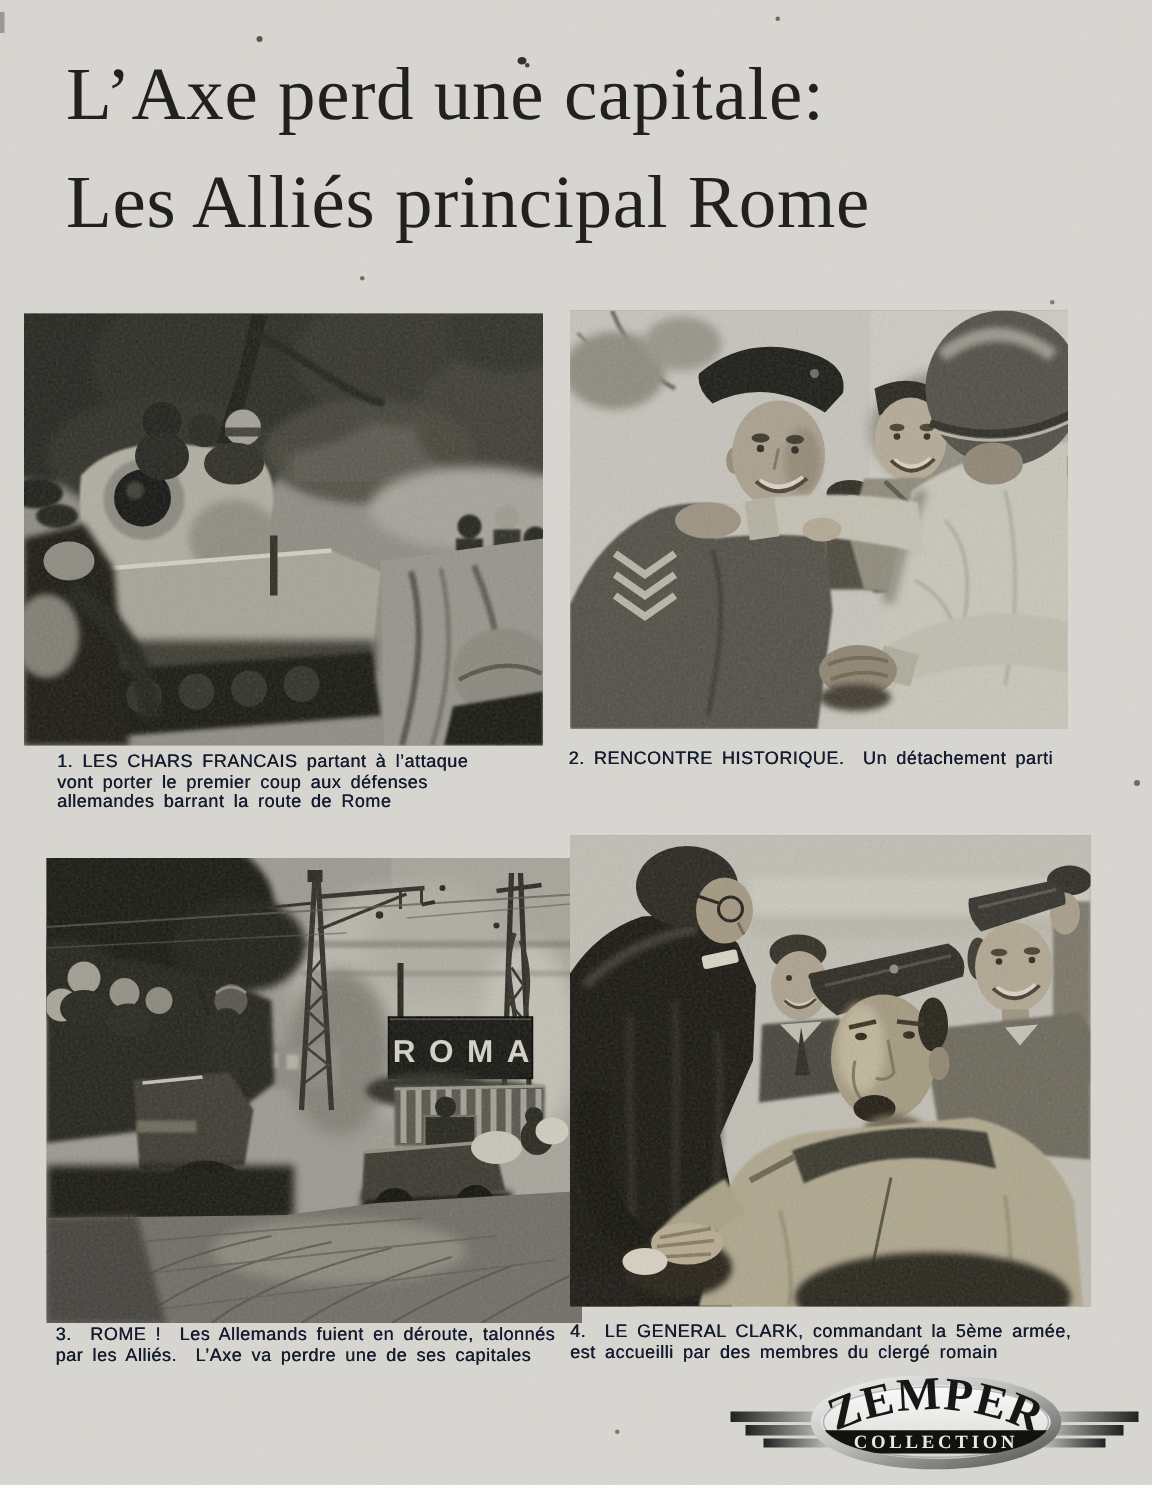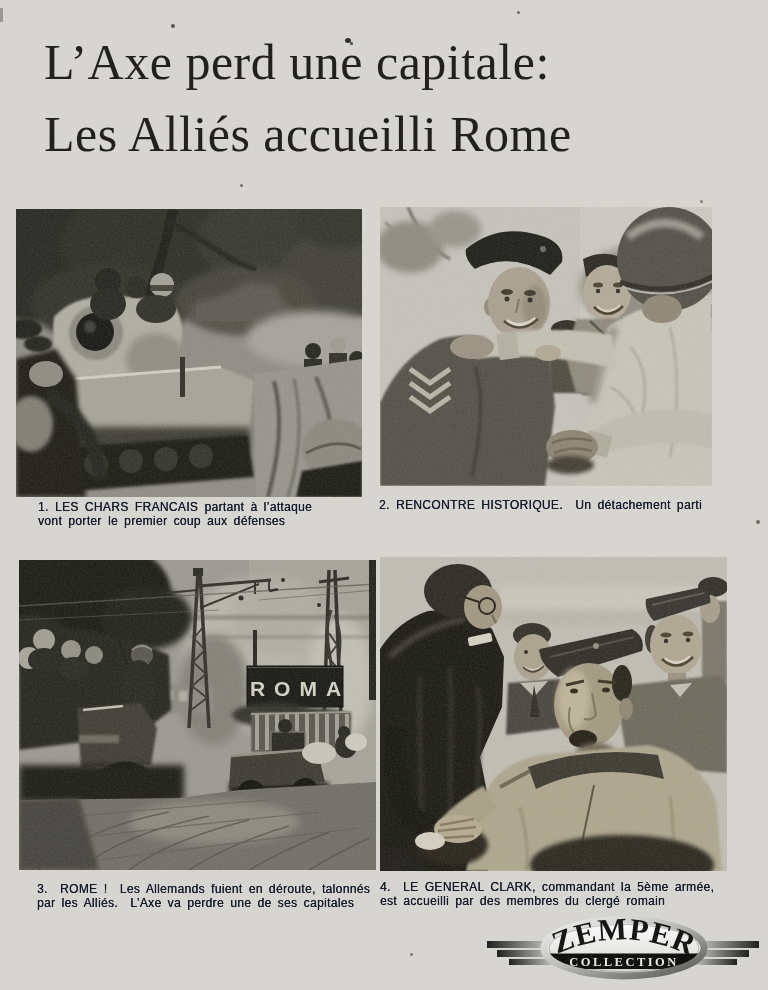--- a/index.html
+++ b/index.html
@@ -27,21 +27,21 @@
     <defs>
       <filter id="grainF" x="0%" y="0%" width="100%" height="100%">
         <feTurbulence type="fractalNoise" baseFrequency="0.55" numOctaves="2" seed="7"></feTurbulence>
         <feColorMatrix type="saturate" values="0"></feColorMatrix>
       </filter>
     </defs>
   </svg>
 
   <header class="headline">
     <div>L’Axe perd une capitale:</div>
-    <div>Les Alliés accueilli Rome</div>
+    <div>Les Alliés principal Rome</div>
   </header>
 
   <figure class="photo" style="left:16px;top:209px;width:346px;height:288px;margin:0">
     <svg viewBox="0 0 346 288" preserveAspectRatio="none">
       <rect width="346" height="288" fill="#8e8c82"></rect>
       <rect x="180" width="166" height="112" fill="#c3c1b8"></rect>
       <ellipse cx="200" cy="40" rx="42" ry="30" fill="#bdbbb2" style="filter:blur(3px)"></ellipse>
       <g style="filter:blur(3px)">
         <ellipse cx="40" cy="45" rx="120" ry="70" fill="#23231d"></ellipse>
         <ellipse cx="150" cy="35" rx="105" ry="60" fill="#2a2a23"></ellipse>
@@ -186,21 +186,21 @@
         <ellipse cx="192" cy="240" rx="26" ry="17" fill="#8d8370" style="filter:blur(.5px)"></ellipse>
         <path d="M172,236 Q192,228 212,234" stroke="#6e654f" stroke-width="2.5" fill="none"></path>
         <path d="M174,246 Q194,238 212,244" stroke="#6e654f" stroke-width="2.5" fill="none"></path>
         <ellipse cx="190" cy="258" rx="24" ry="9" fill="#3f3a2e" style="filter:blur(2px)"></ellipse>
         <ellipse cx="168" cy="146" rx="13" ry="8" fill="#b2a893"></ellipse>
       </g>
       <rect width="332" height="279" filter="url(#grainF)" opacity=".15"></rect>
     </svg>
   </figure>
 
-  <figure class="photo" style="left:15px;top:556px;width:357px;height:310px;margin:4px">
+  <figure class="photo" style="left:15px;top:556px;width:357px;height:310px;margin:16px">
     <svg viewBox="0 0 357 310" preserveAspectRatio="none">
       <rect width="357" height="310" fill="#9c9990"></rect>
       <rect x="230" width="127" height="250" fill="#a9a69b" opacity=".8"></rect>
       <g>
         <ellipse cx="225" cy="95" rx="60" ry="75" fill="#b9b6ab" style="filter:blur(6px)"></ellipse>
         <ellipse cx="258" cy="55" rx="45" ry="40" fill="#b0ada2" style="filter:blur(6px)"></ellipse>
         <ellipse cx="195" cy="130" rx="35" ry="55" fill="#827f75" style="filter:blur(5px)"></ellipse>
         <ellipse cx="320" cy="120" rx="35" ry="65" fill="#c3c0b4" style="filter:blur(6px)"></ellipse>
       </g>
       <rect x="150" y="55" width="207" height="5" fill="#6f6d64" opacity=".5" style="filter:blur(1px)"></rect>
@@ -413,20 +413,21 @@
       </g>
       <ellipse cx="242" cy="308" rx="92" ry="30" fill="#262319" style="filter:blur(2px)"></ellipse>
       <ellipse cx="12" cy="308" rx="34" ry="18" fill="#191711" style="filter:blur(2px)"></ellipse>
       <rect width="347" height="314" filter="url(#grainF)" opacity=".15"></rect>
     </svg>
   </figure>
 
   <div class="caption" style="left:38px;top:501px;width:330px">
     <div>1. LES CHARS FRANCAIS partant à l’attaque</div>
     <div>vont porter le premier coup aux défenses</div>
+    <div>allemandes barrant la route de Rome</div>
   </div>
   <div class="caption" style="left:379px;top:499px;width:352px">
     <div>2. RENCONTRE HISTORIQUE.&nbsp; Un détachement parti</div>
   </div>
   <div class="caption" style="left:37px;top:883px;width:346px">
     <div>3.&nbsp; ROME !&nbsp; Les Allemands fuient en déroute, talonnés</div>
     <div>par les Alliés.&nbsp; L’Axe va perdre une de ses capitales</div>
   </div>
   <div class="caption" style="left:380px;top:881px;width:352px">
     <div>4.&nbsp; LE GENERAL CLARK, commandant la 5ème armée,</div>

